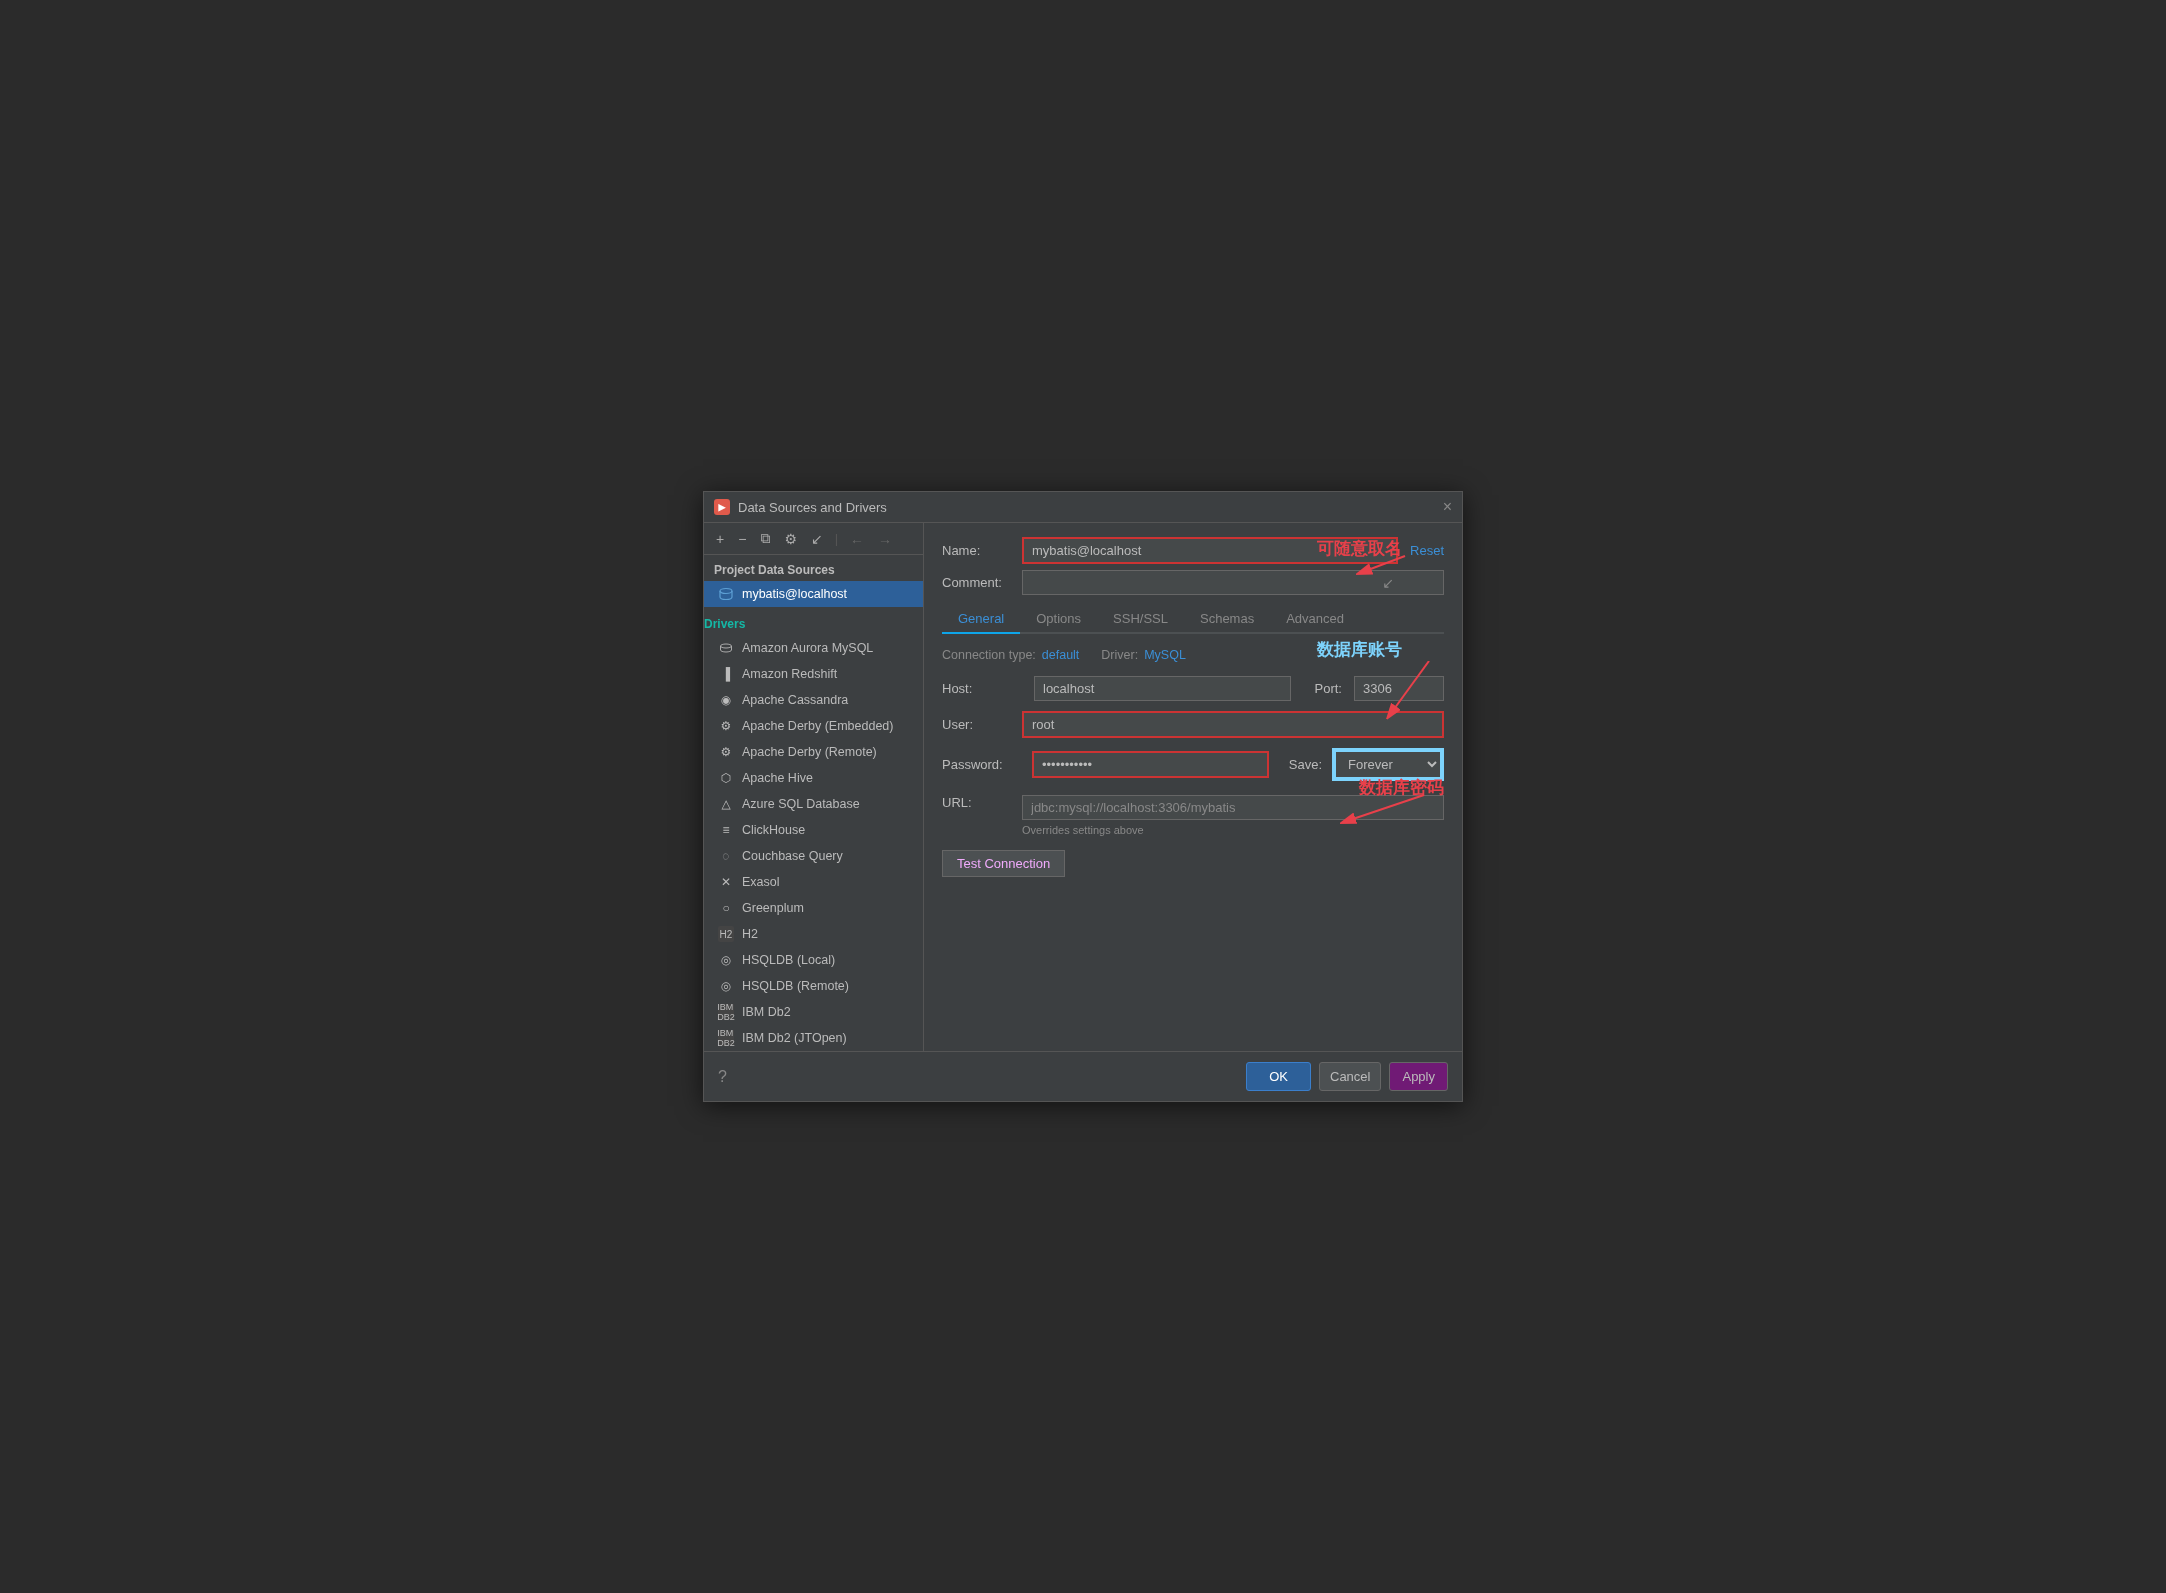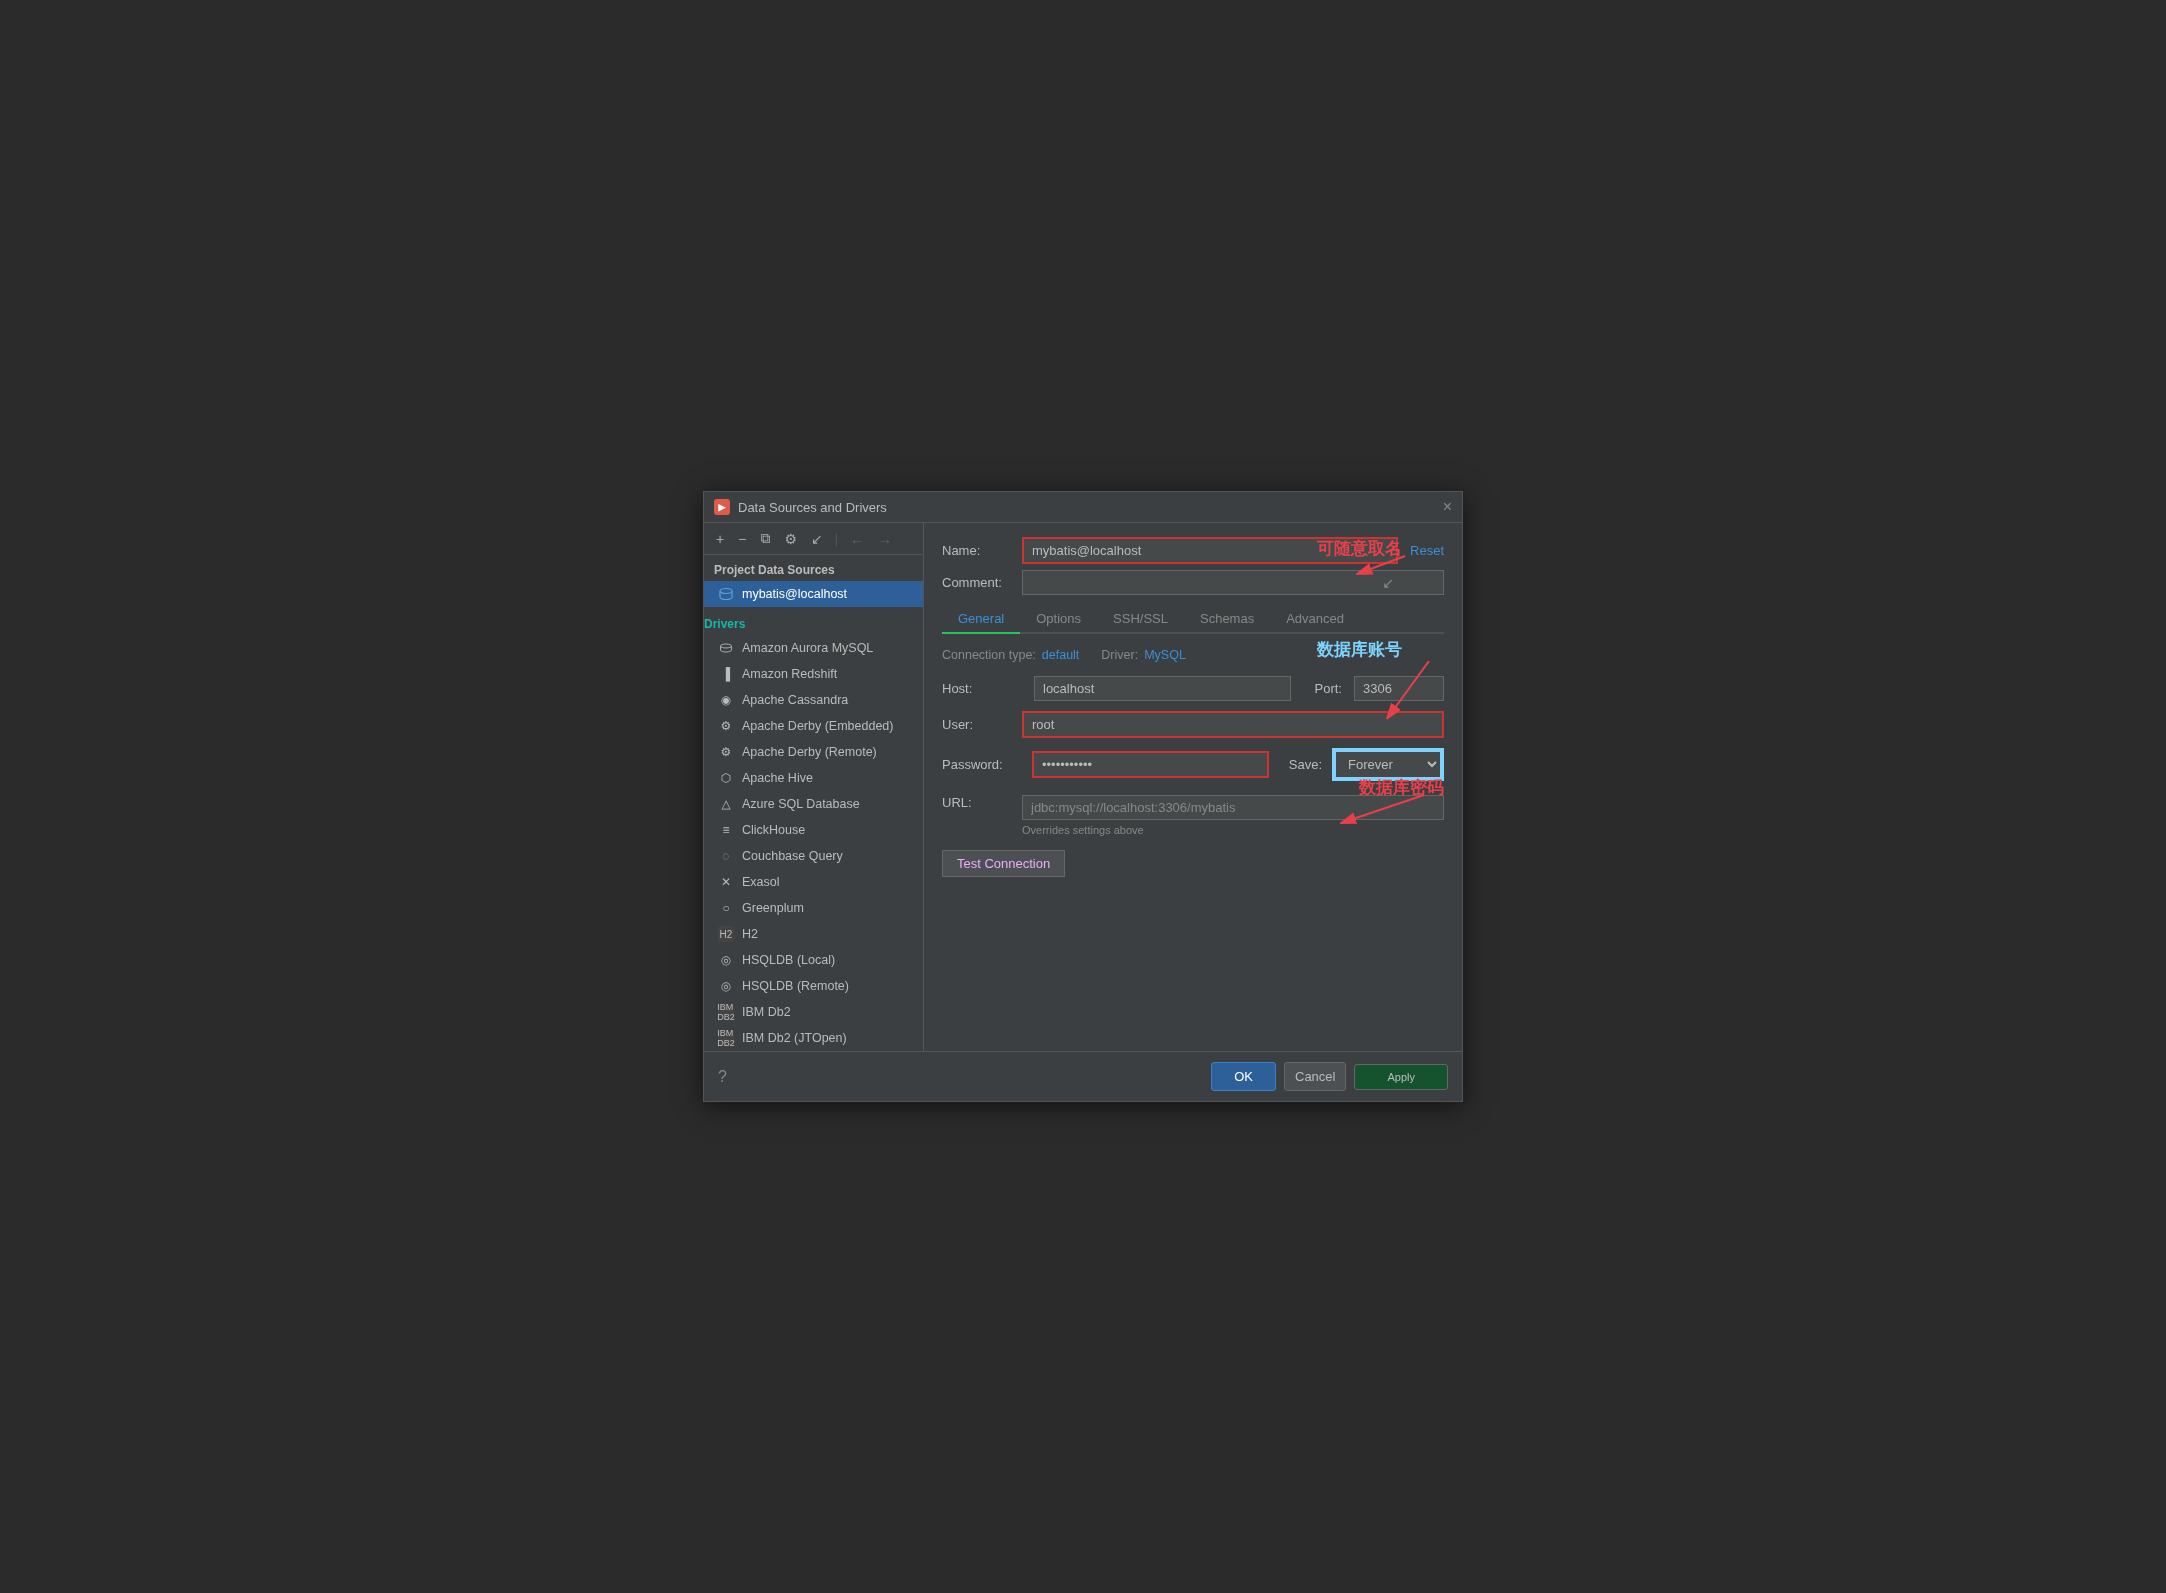--- a/index.html
+++ b/index.html
@@ -171,21 +171,21 @@
     .tab {
       padding: 6px 16px;
       cursor: pointer;
       color: #888;
       font-size: 13px;
       border-bottom: 2px solid transparent;
       margin-bottom: -2px;
     }
     .tab.active {
       color: #3b8fd6;
-      border-bottom: 2px solid #22c55e;
+      border-bottom: 2px solid #0ea5e9;
       text-align: center;
     }
     .connection-type-row {
       display: flex;
       align-items: center;
       margin-bottom: 14px;
       font-size: 12.5px;
       color: #888;
       gap: 6px;
     }
@@ -305,25 +305,25 @@
     .btn-cancel {
       background: #4c5052;
       border: 1px solid #666;
       color: #bbb;
       padding: 6px 10px;
       font-size: 13px;
       cursor: pointer;
       border-radius: 3px;
     }
     .btn-apply {
-      background: #14532d;
-      border: 1px solid #666;
-      color: #bbb;
-      padding: 6px 32px;
-      font-size: 11px;
+      background: #701a75;
+      border: 1px solid #666;
+      color: #bbb;
+      padding: 6px 12px;
+      font-size: 13px;
       cursor: pointer;
       border-radius: 3px;
     }
     .btn-help {
       background: none;
       border: none;
       color: #888;
       font-size: 16px;
       cursor: pointer;
       margin-right: auto;

